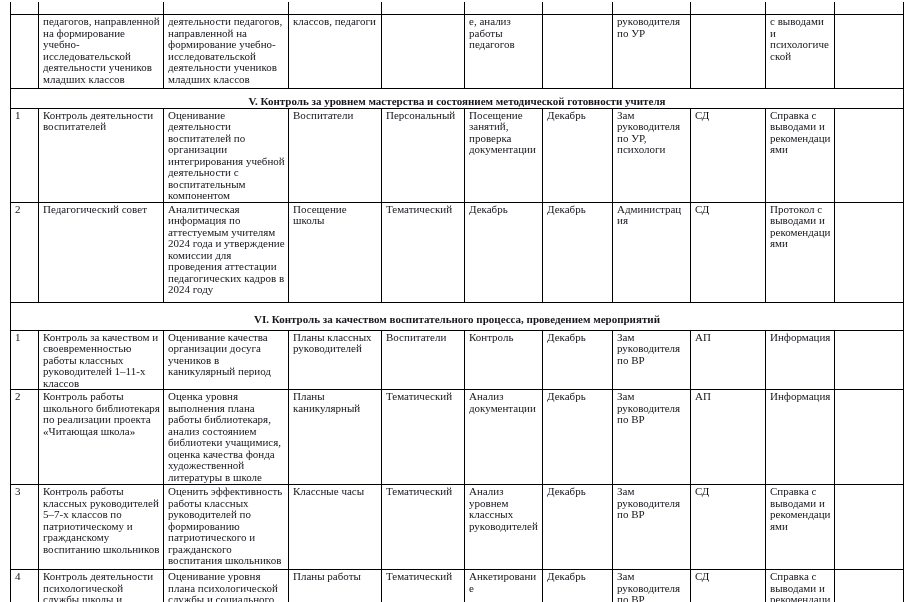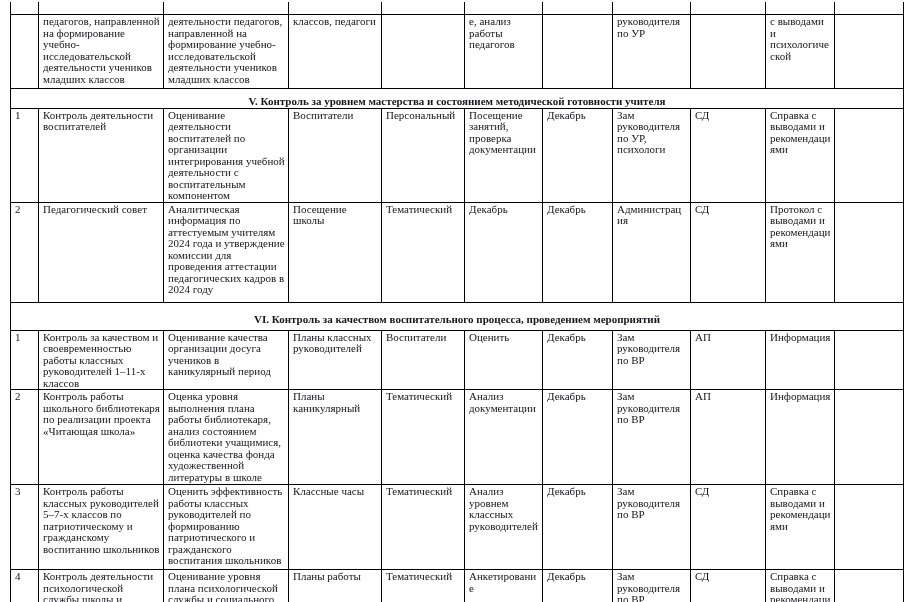--- a/index.html
+++ b/index.html
@@ -145,21 +145,21 @@
       <tr class="sec h-sec6">
         <td colspan="11">VI. Контроль за качеством воспитательного процесса, проведением мероприятий</td>
       </tr>
 
       <tr class="h-vi1">
         <td class="num">1</td>
         <td>Контроль за качеством и своевременностью работы классных руководителей 1–11-х классов</td>
         <td>Оценивание качества организации досуга учеников в каникулярный период</td>
         <td>Планы классных руководителей</td>
         <td>Воспитатели</td>
-        <td>Оценить</td>
+        <td>Контроль</td>
         <td>Декабрь</td>
         <td>Зам руководителя по ВР</td>
         <td>АП</td>
         <td>Информация</td>
         <td></td>
       </tr>
 
       <tr class="h-vi2">
         <td class="num">2</td>
         <td>Контроль работы школьного библиотекаря по реализации проекта «Читающая школа»</td>

